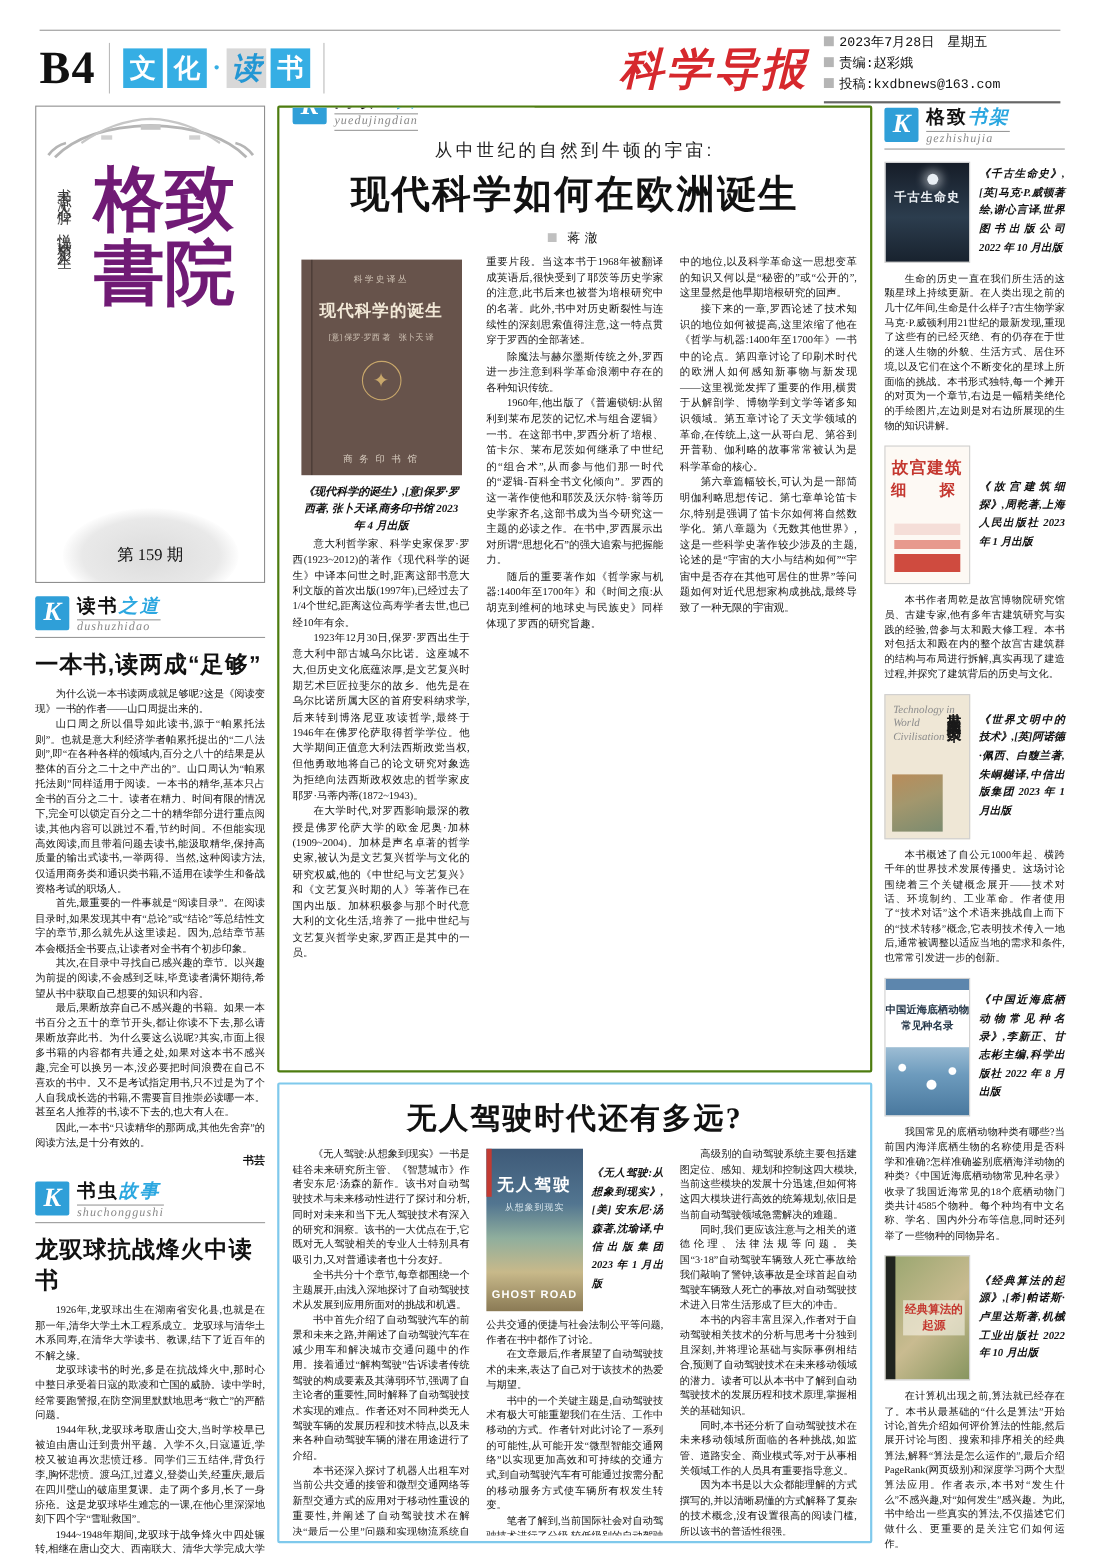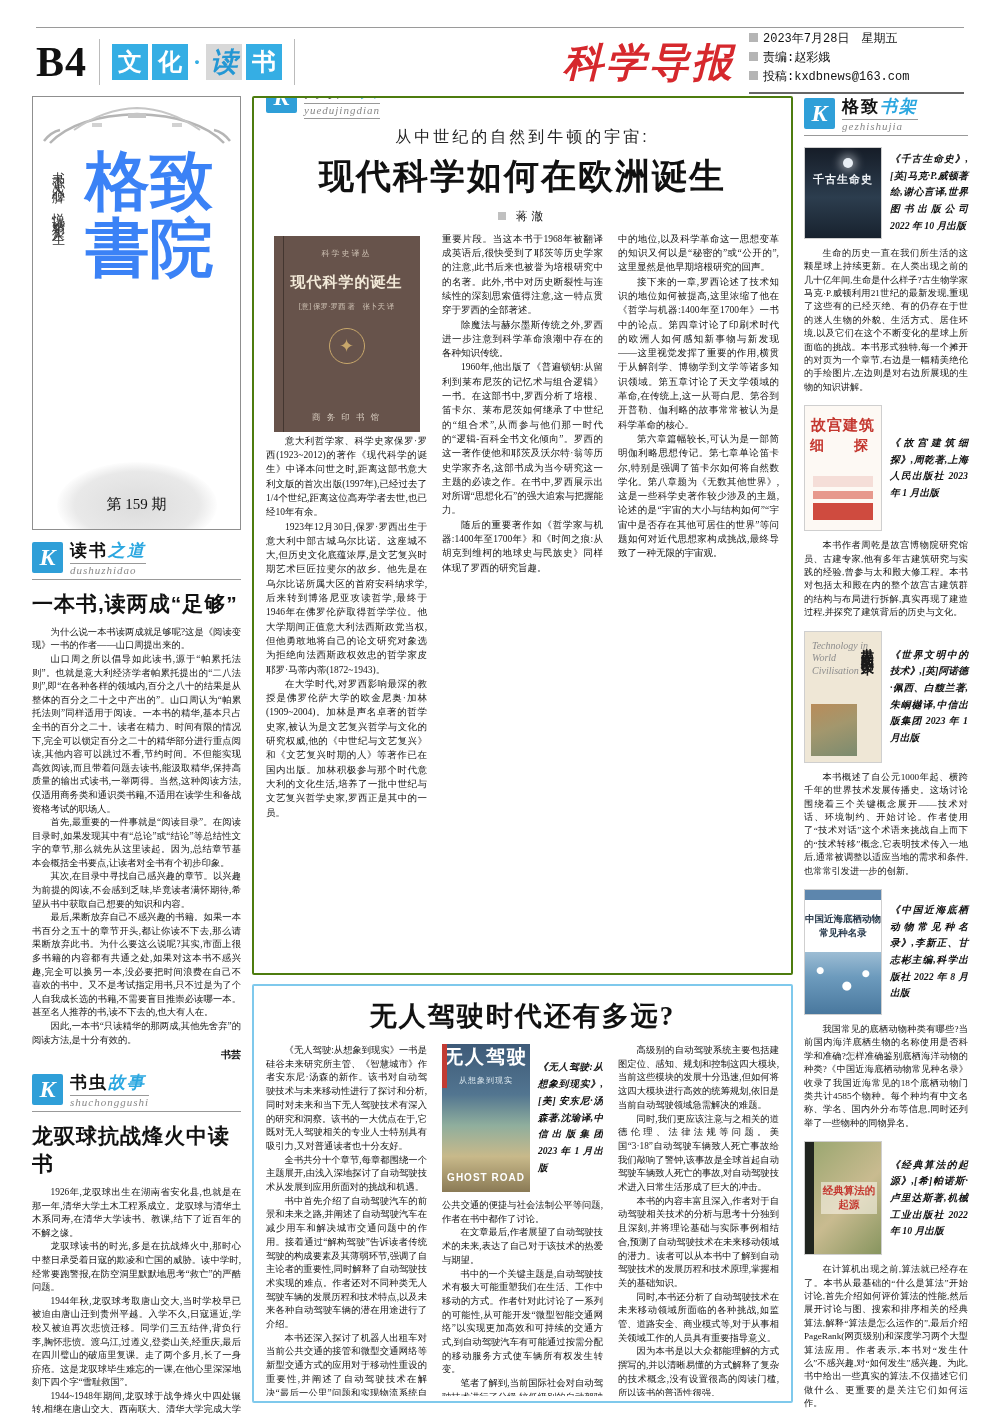--- a/index.html
+++ b/index.html
@@ -27,21 +27,21 @@
   .pub-info div::before { content:""; display:inline-block; width:9px; height:9px; background:#b5b5b5; margin-right:5px; }
   
   .content { position:absolute; top:96px; left:32px; right:32px; bottom:4px; display:flex; gap:11px; }
   .left-rail  { width:209px; flex:none; }
   .center-col { flex:1; min-width:0; }
   .right-rail { width:164px; flex:none; }
   
   .acad-box { border:1px solid #8f8f8f; height:434px; padding:2px 8px 6px; overflow:hidden; }
   .acad-inner { display:flex; margin-top:2px; }
   .motto { writing-mode:vertical-rl; font-size:13px; letter-spacing:4px; color:#333; height:330px; margin:14px 0 0 8px; }
-  .acad-title { flex:1; text-align:center; font-size:64px; line-height:1.04; font-weight:900; color:#3b82f6; margin-top:2px; }
+  .acad-title { flex:1; text-align:center; font-size:64px; line-height:1.04; font-weight:900; color:#701a75; margin-top:2px; }
   .issue { position:relative; text-align:center; font-size:15px; margin-top:4px; z-index:1; }
   .issue::before { content:""; position:absolute; left:50%; top:50%; transform:translate(-50%,-50%);
     width:160px; height:86px; border-radius:50%;
     background:radial-gradient(ellipse at center, #dcdcdc 0%, #e9e9e9 55%, rgba(255,255,255,0) 72%); z-index:-1; }
   
   .sec-head { display:flex; gap:7px; align-items:flex-start; border-bottom:1px solid #999; padding-bottom:3px; }
   .k-logo { width:31px; height:31px; flex:none; background:#2f9fd8; color:#fff; display:flex; align-items:center; justify-content:center;
             font-family:"Liberation Serif", serif; font-style:italic; font-weight:bold; font-size:24px; border-radius:2px; }
   .sec-text { line-height:1.1; }
   .sec-title { font-family:"Liberation Sans", sans-serif; font-weight:bold; font-size:17px; letter-spacing:2px; }
@@ -78,21 +78,21 @@
   .cm-pub { position:absolute; bottom:8px; width:100%; font-size:8.5px; letter-spacing:2px; color:#d8cdc0; }
   .fig-cap { margin-top:8px; font-style:italic; font-weight:bold; font-size:10px; line-height:1.55; text-align:center; }
   
   .bottom-box { border:2px solid #7fc9ec; border-radius:2px; margin-top:9px; height:419px; padding:4px 12px 6px; overflow:hidden; }
   .bottom-title { text-align:center; font-weight:bold; font-size:27px; letter-spacing:2px; margin:8px 0 10px; font-family:"Liberation Serif", serif; }
   .bcols { display:flex; gap:15px; height:352px; overflow:hidden; }
   .cover-row { display:flex; gap:8px; margin-bottom:7px; }
   .cover-ghost { position:relative; width:88px; height:148px; flex:none; overflow:hidden; color:#fff; text-align:center;
     background:linear-gradient(180deg,#3e5a78 0%,#527590 34%,#8fae9d 55%,#c8b98a 76%,#8a7a55 100%); }
   .cover-ghost::before { content:""; position:absolute; left:0; top:0; width:5px; height:44px; background:#c23b33; }
-  .cg-title { font-weight:bold; font-size:19px; letter-spacing:2px; margin-top:0; font-family:"Liberation Sans", sans-serif; }
+  .cg-title { font-weight:bold; font-size:15px; letter-spacing:2px; margin-top:24px; font-family:"Liberation Sans", sans-serif; }
   .cg-sub { font-size:8px; letter-spacing:1px; margin-top:5px; color:#dce8ef; }
   .cg-footer { position:absolute; bottom:9px; width:100%; font-family:"Liberation Sans", sans-serif; font-weight:bold; font-size:10px; letter-spacing:1px; }
   .side-cap { flex:1; font-style:italic; font-weight:bold; font-size:9.6px; line-height:1.75; align-self:center; text-align:justify; }
   .bcols .body-p { font-size:9.3px; line-height:13.7px; }
   
   .book-entry { margin-top:11px; }
   .brow { display:flex; gap:8px; }
   .bcover { flex:none; width:78px; border:1px solid #cfcfcf; position:relative; overflow:hidden; }
   .bcap { flex:1; font-style:italic; font-weight:bold; font-size:9.8px; line-height:1.7; align-self:center; text-align:justify; }
   .breview { font-size:9.2px; line-height:13.4px; text-align:justify; text-indent:2em; margin-top:8px; color:#141414; }
@@ -225,20 +225,21 @@
         <div class="cols">
           <div class="mcol">
             <figure class="fig">
               <div class="cover-main">
                 <div class="cm-series">科学史译丛</div>
                 <div class="cm-title">现代科学的诞生</div>
                 <div class="cm-author">[意] 保罗·罗西 著　张卜天 译</div>
                 <div class="cm-orn">✦</div>
                 <div class="cm-pub">商 务 印 书 馆</div>
               </div>
+              <figcaption class="fig-cap">《现代科学的诞生》,[意]保罗·罗西著, 张卜天译,商务印书馆 2023 年 4 月出版</figcaption>
             </figure>
             <p class="body-p">意大利哲学家、科学史家保罗·罗西(1923~2012)的著作《现代科学的诞生》中译本问世之时,距离这部书意大利文版的首次出版(1997年),已经过去了1/4个世纪,距离这位高寿学者去世,也已经10年有余。</p>
             <p class="body-p">1923年12月30日,保罗·罗西出生于意大利中部古城乌尔比诺。这座城不大,但历史文化底蕴浓厚,是文艺复兴时期艺术巨匠拉斐尔的故乡。他先是在乌尔比诺所属大区的首府安科纳求学,后来转到博洛尼亚攻读哲学,最终于1946年在佛罗伦萨取得哲学学位。他大学期间正值意大利法西斯政党当权,但他勇敢地将自己的论文研究对象选为拒绝向法西斯政权效忠的哲学家皮耶罗·马蒂内蒂(1872~1943)。</p>
             <p class="body-p">在大学时代,对罗西影响最深的教授是佛罗伦萨大学的欧金尼奥·加林(1909~2004)。加林是声名卓著的哲学史家,被认为是文艺复兴哲学与文化的研究权威,他的《中世纪与文艺复兴》和《文艺复兴时期的人》等著作已在国内出版。加林积极参与那个时代意大利的文化生活,培养了一批中世纪与文艺复兴哲学史家,罗西正是其中的一员。</p>
           </div>
           <div class="mcol">
             <p class="body-p cont">重要片段。当这本书于1968年被翻译成英语后,很快受到了耶茨等历史学家的注意,此书后来也被誉为培根研究中的名著。此外,书中对历史断裂性与连续性的深刻思索值得注意,这一特点贯穿于罗西的全部著述。</p>
             <p class="body-p">除魔法与赫尔墨斯传统之外,罗西进一步注意到科学革命浪潮中存在的各种知识传统。</p>
             <p class="body-p">1960年,他出版了《普遍锁钥:从留利到莱布尼茨的记忆术与组合逻辑》一书。在这部书中,罗西分析了培根、笛卡尔、莱布尼茨如何继承了中世纪的“组合术”,从而参与他们那一时代的“逻辑-百科全书文化倾向”。罗西的这一著作使他和耶茨及沃尔特·翁等历史学家齐名,这部书成为当今研究这一主题的必读之作。在书中,罗西展示出对所谓“思想化石”的强大追索与把握能力。</p>
             <p class="body-p">随后的重要著作如《哲学家与机器:1400年至1700年》和《时间之痕:从胡克到维柯的地球史与民族史》同样体现了罗西的研究旨趣。</p>
@@ -320,21 +321,21 @@
 
       <div class="book-entry">
         <div class="brow">
           <div class="bcover cov-tech">
             <div class="en">Technology in World Civilisation</div>
             <div class="cn">世界文明中的技术</div>
             <div class="loom"></div>
           </div>
           <div class="bcap">《世界文明中的技术》,[英]阿诺德·佩西、白馥兰著,朱峒樾译,中信出版集团 2023 年 1 月出版</div>
         </div>
-        <p class="breview">本书概述了自公元1000年起、横跨千年的世界技术发展传播史。这场讨论围绕着三个关键概念展开——技术对话、环境制约、开始讨论。作者使用了“技术对话”这个术语来挑战自上而下的“技术转移”概念,它表明技术传入一地后,通常被调整以适应当地的需求和条件,也常常引发进一步的创新。</p>
+        <p class="breview">本书概述了自公元1000年起、横跨千年的世界技术发展传播史。这场讨论围绕着三个关键概念展开——技术对话、环境制约、工业革命。作者使用了“技术对话”这个术语来挑战自上而下的“技术转移”概念,它表明技术传入一地后,通常被调整以适应当地的需求和条件,也常常引发进一步的创新。</p>
       </div>
 
       <div class="book-entry">
         <div class="brow">
           <div class="bcover cov-benthos">
             <div class="band"></div>
             <div class="t"><span>中国近海底栖动物</span><br><span>常见种名录</span></div>
             <div class="sea"></div>
           </div>
           <div class="bcap">《中国近海底栖动物常见种名录》,李新正、甘志彬主编,科学出版社 2022 年 8 月出版</div>

